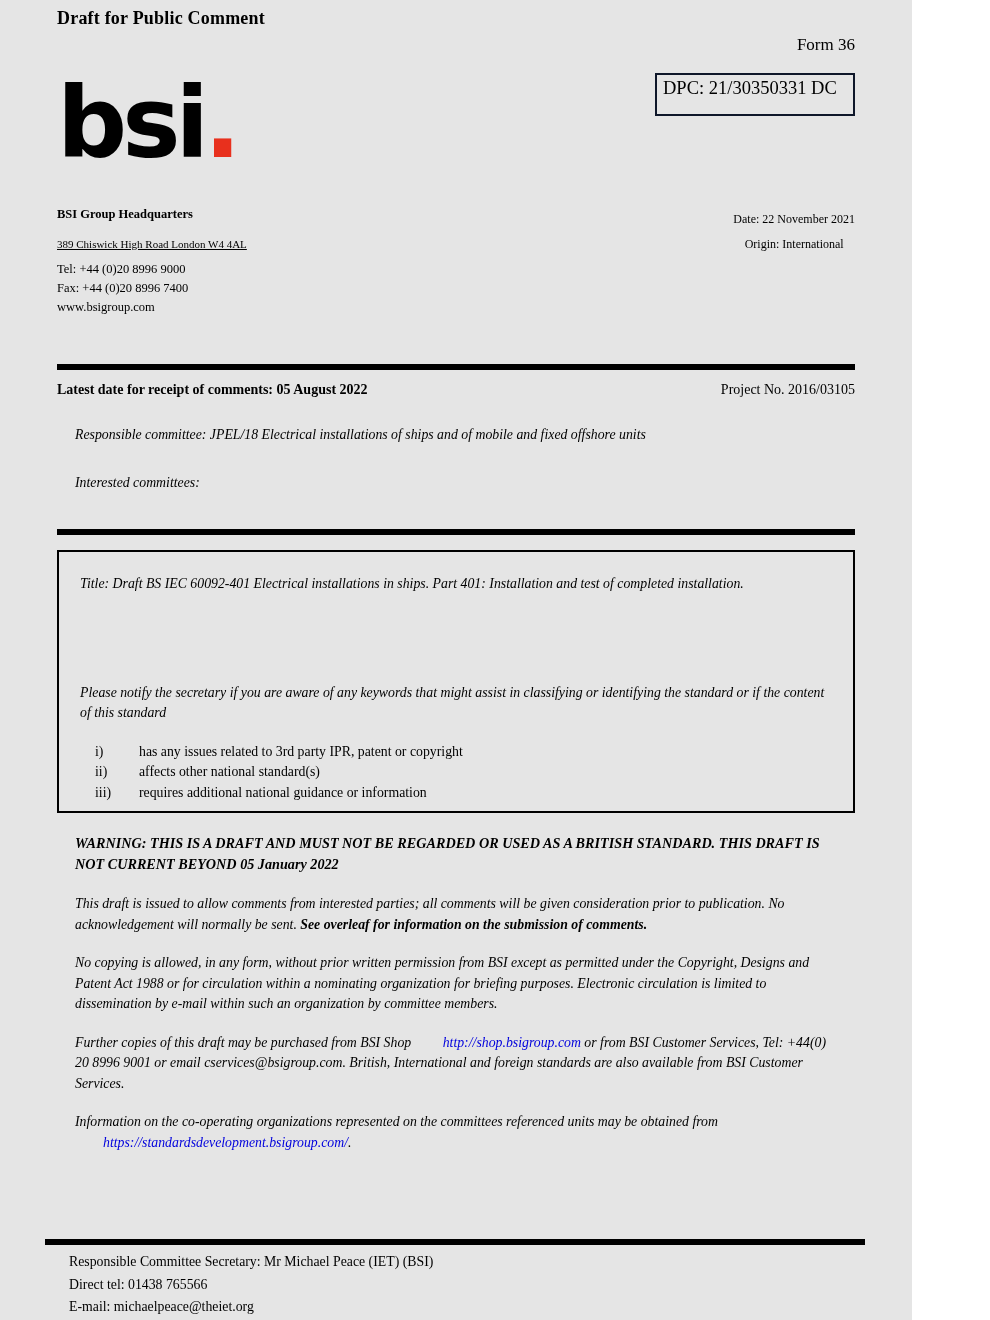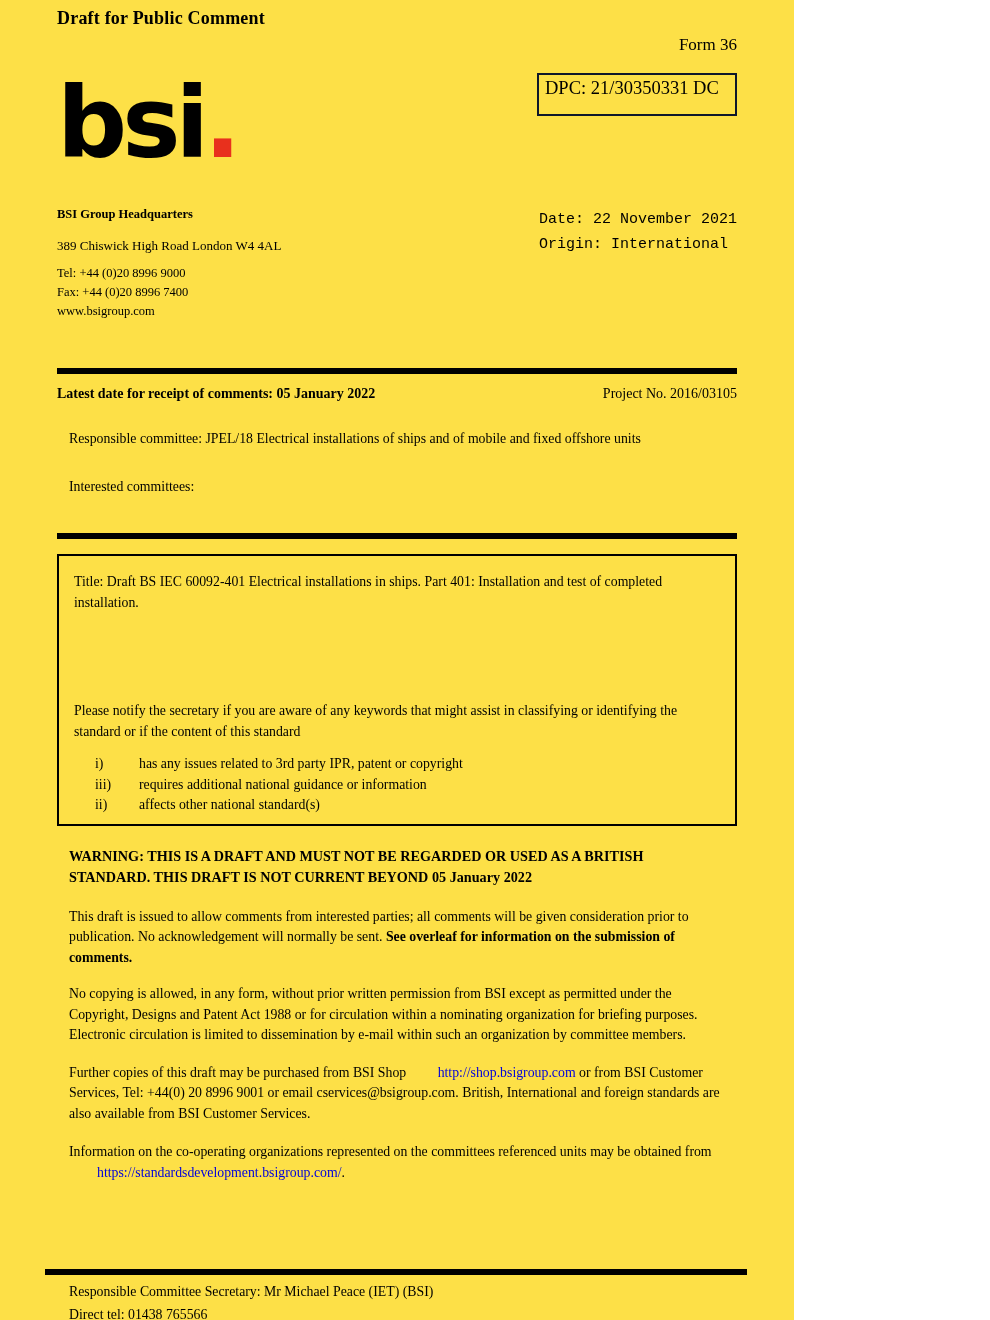--- a/index.html
+++ b/index.html
@@ -1,21 +1,21 @@
 <!DOCTYPE html>
 <html><head>
 <meta charset="utf-8">
 <style>
   html, body { margin:0; padding:0; background:#ffffff; }
   .page {
     position:relative;
-    width:794px; height:1320px;
+    width:912px; height:1320px;
     box-sizing:border-box;
     padding:8px 57px 0 57px;
-    background:#fde047;
+    background:#e5e5e5;
     color:#000;
     font-family:"Liberation Serif", serif;
     overflow:hidden;
   }
   .draft-title { font-size:18px; font-weight:bold; margin:0; letter-spacing:0.2px; }
   .form-label { text-align:right; font-size:17px; margin-top:6px; }
 
   .logo-row { display:flex; justify-content:space-between; align-items:flex-start; margin-top:18px; }
   .dpc-box {
     border:2px solid #0f172a;
@@ -30,30 +30,30 @@
     font-size:98px;
     line-height:88px;
     letter-spacing:-5px;
     margin-top:6px;
     user-select:none;
   }
   .bsi-logo .dot { color:#e8301d; }
 
   .addr-row { display:flex; justify-content:space-between; margin-top:40px; }
   .addr-name { font-weight:bold; font-size:12.5px; margin:0 0 16px 0; }
-  .addr-line1 { font-size:13px; margin:0 8px 11px 0; }
+  .addr-line1 { font-size:11px; margin:0 8px 11px 0;text-decoration:underline; }
   .addr-line  { font-size:12.5px; margin:0 0 3px 0; line-height:16px; }
-  .meta-block { text-align:left; font-size:15px; line-height:25px;font-family:Liberation Mono, monospace; }
+  .meta-block { text-align:center; font-size:12px; line-height:25px; }
 
   .bar { height:6px; background:#000; margin-top:46px; }
 
   .latest-row { display:flex; justify-content:space-between; margin-top:12px; font-size:14px; }
   .latest-row .bold { font-weight:bold; }
 
-  .para { font-size:13.8px; line-height:20.5px; margin:12px; }
+  .para { font-size:13.8px; line-height:20.5px; margin:18px;font-style:italic; }
   .committee { margin-top:27px; }
   .interested { margin-top:27px; }
 
   .bar2 { height:6px; background:#000; margin-top:36px; }
 
   .title-box {
     border:2px solid #000;
     margin-top:15px;
     box-sizing:border-box;
     min-height:245px;
@@ -99,43 +99,43 @@
     </div>
     <div class="meta-block">
       <div>Date: 22 November 2021</div>
       <div>Origin: International</div>
     </div>
   </div>
 
   <div class="bar"></div>
 
   <div class="latest-row">
-    <span class="bold">Latest date for receipt of comments: 05 January 2022</span>
+    <span class="bold">Latest date for receipt of comments: 05 August 2022</span>
     <span>Project No. 2016/03105</span>
   </div>
 
   <p class="para committee">Responsible committee: JPEL/18 Electrical installations of ships and of mobile and fixed offshore units</p>
   <p class="para interested">Interested committees:</p>
 
   <div class="bar2"></div>
 
   <div class="title-box">
     <p class="para">Title: Draft BS IEC 60092-401 Electrical installations in ships. Part 401: Installation and test of completed installation.</p>
     <p class="para notify">Please notify the secretary if you are aware of any keywords that might assist in classifying or identifying the standard or if the content of this standard</p>
     <div class="li">
       <span class="li-marker">i)</span>
       <span>has any issues related to 3rd party IPR, patent or copyright</span>
     </div>
     <div class="li">
+      <span class="li-marker">ii)</span>
+      <span>affects other national standard(s)</span>
+    </div>
+    <div class="li">
       <span class="li-marker">iii)</span>
       <span>requires additional national guidance or information</span>
-    </div>
-    <div class="li">
-      <span class="li-marker">ii)</span>
-      <span>affects other national standard(s)</span>
     </div>
   </div>
 
   <p class="para warning">WARNING: THIS IS A DRAFT AND MUST NOT BE REGARDED OR USED AS A BRITISH STANDARD. THIS DRAFT IS NOT CURRENT BEYOND 05 January 2022</p>
 
   <p class="para p-issued"><span>This draft is issued to allow comments from interested parties; all comments will be given consideration prior to publication. No acknowledgement will normally be sent. </span><b>See overleaf for information on the submission of comments.</b></p>
 
   <p class="para p-copy">No copying is allowed, in any form, without prior written permission from BSI except as permitted under the Copyright, Designs and Patent Act 1988 or for circulation within a nominating organization for briefing purposes. Electronic circulation is limited to dissemination by e-mail within such an organization by committee members.</p>
 
   <p class="para p-further"><span>Further copies of this draft may be purchased from BSI Shop </span><a href="#" class="doclink">http://shop.bsigroup.com</a><span> or from BSI Customer Services, Tel: +44(0) 20 8996 9001 or email cservices@bsigroup.com. British, International and foreign standards are also available from BSI Customer Services.</span></p>

